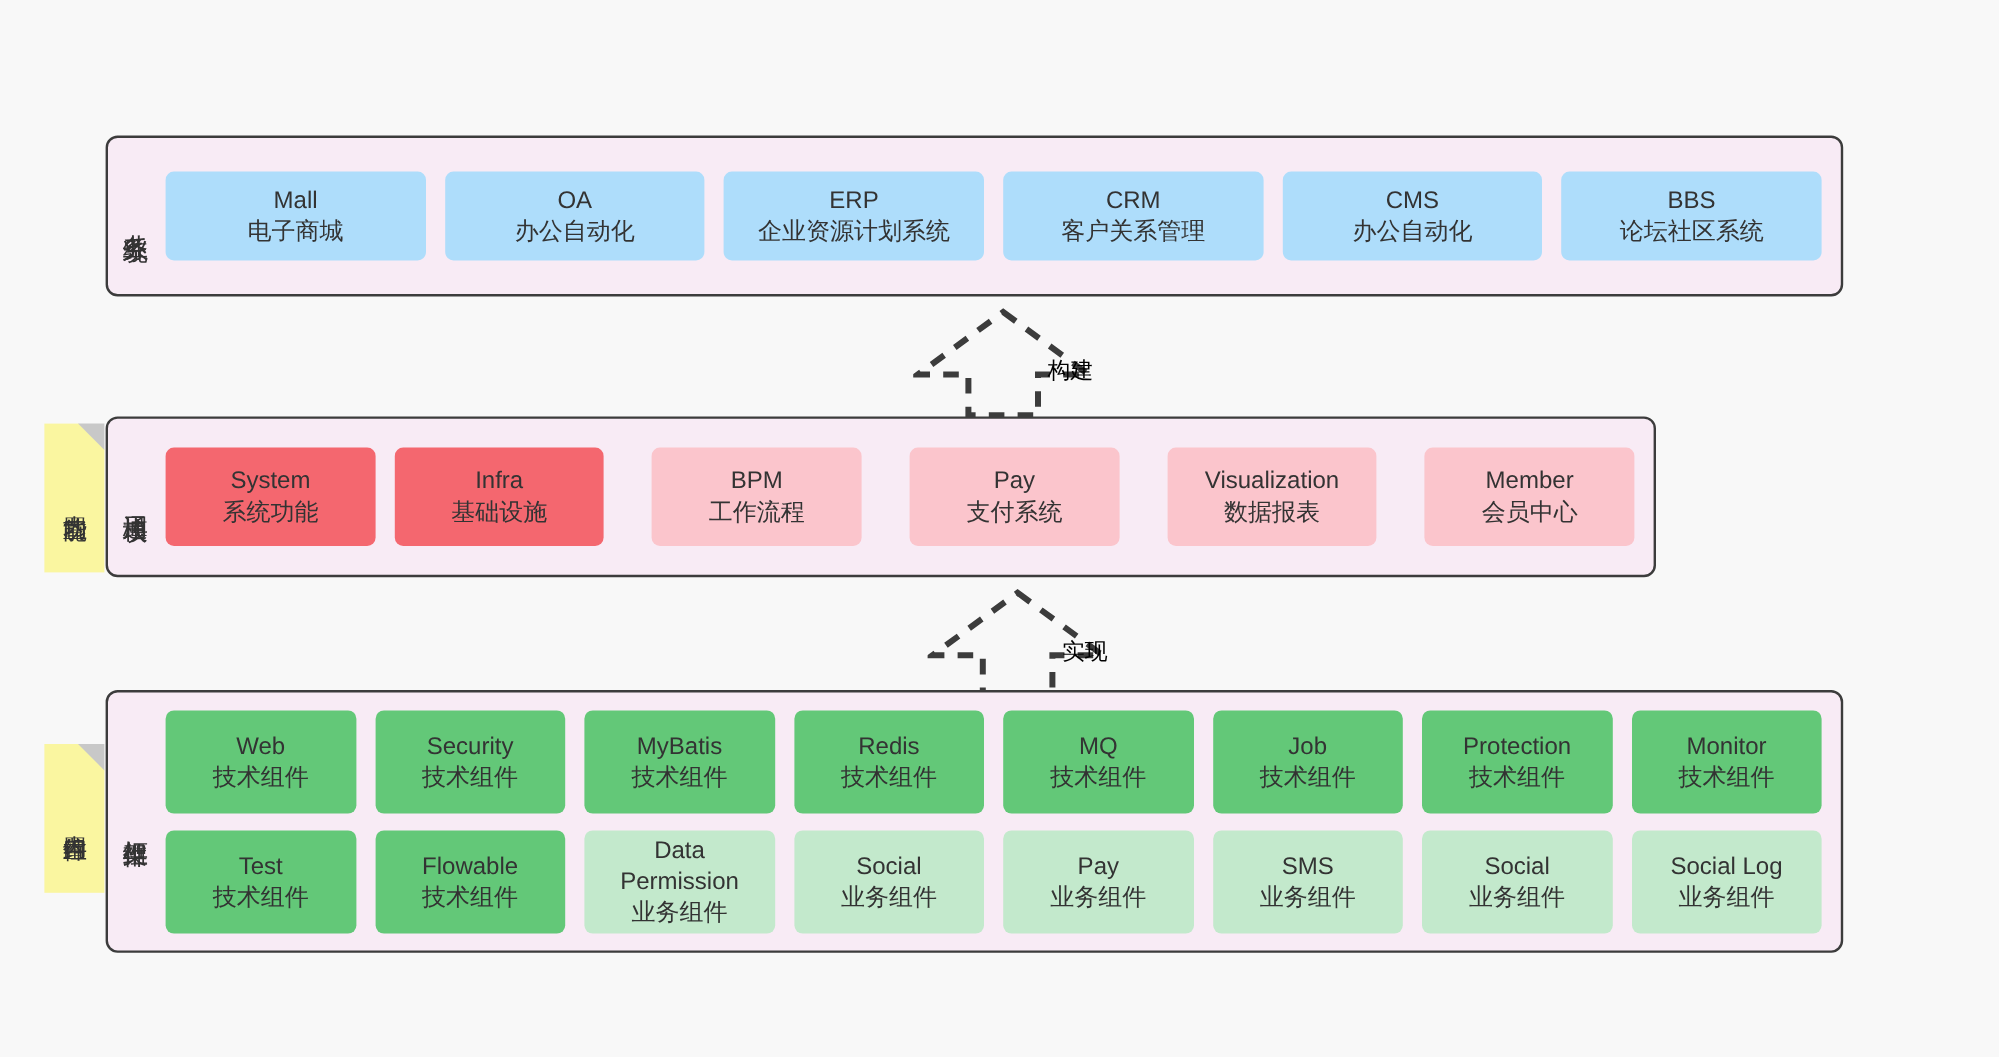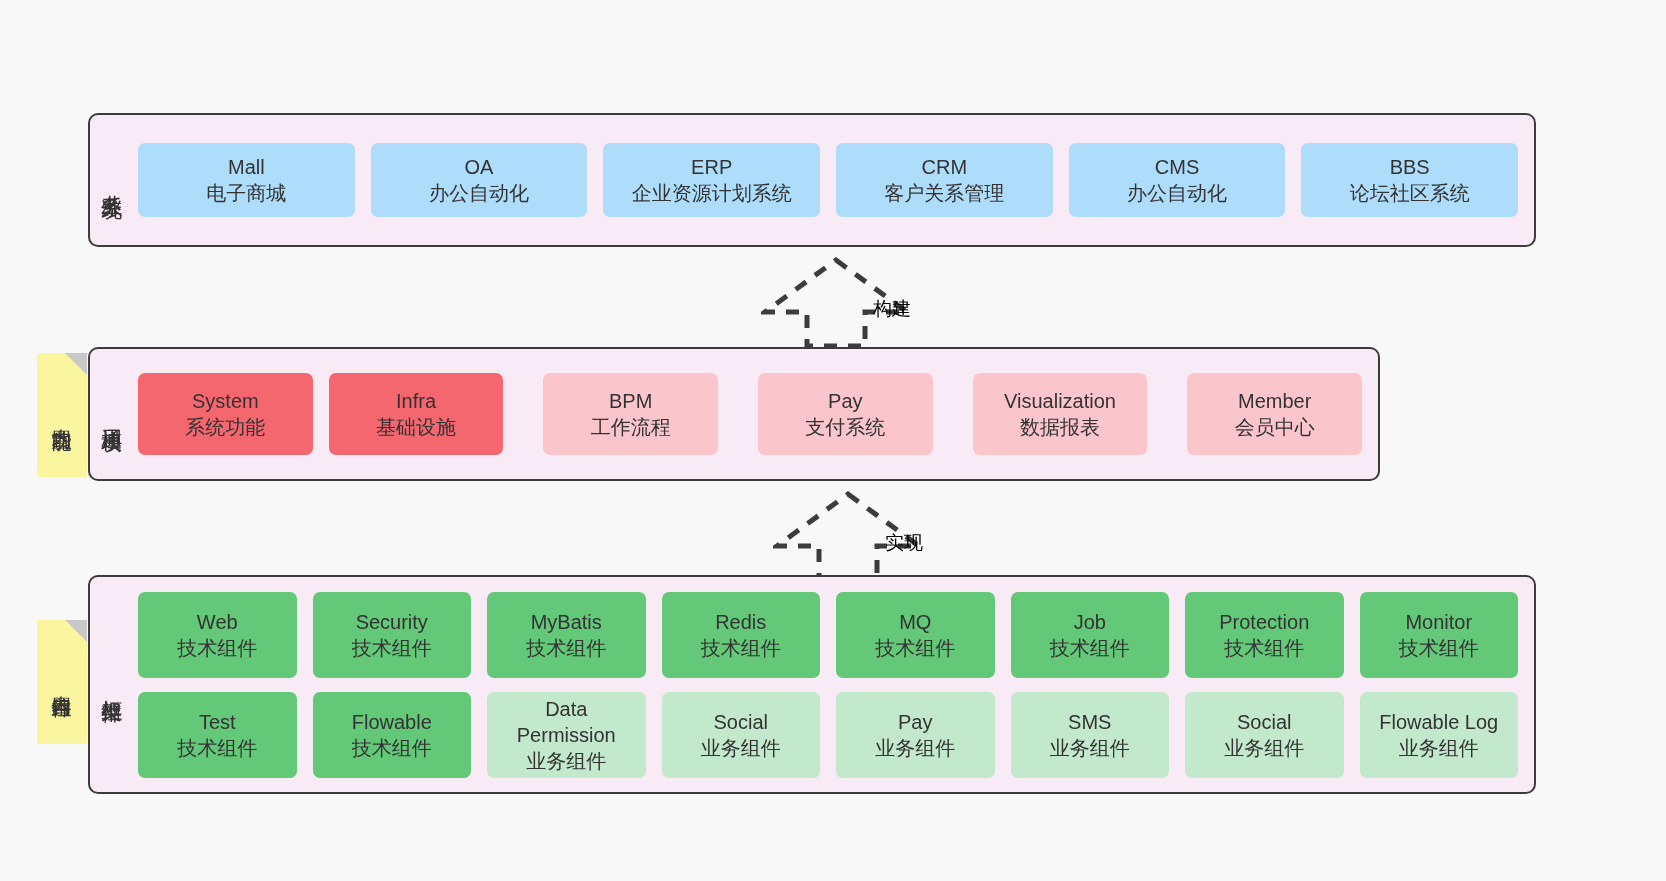--- a/index.html
+++ b/index.html
@@ -314,21 +314,21 @@
         </div>
         <div class="card lightgreen">
           <span class="en">SMS</span>
           <span class="cn">业务组件</span>
         </div>
         <div class="card lightgreen">
           <span class="en">Social</span>
           <span class="cn">业务组件</span>
         </div>
         <div class="card lightgreen">
-          <span class="en">Flowable Log</span>
+          <span class="en">Social Log</span>
           <span class="cn">业务组件</span>
         </div>
       </div>
 
     </div>
   </div>
 
 </div>
 
 </body></html>

